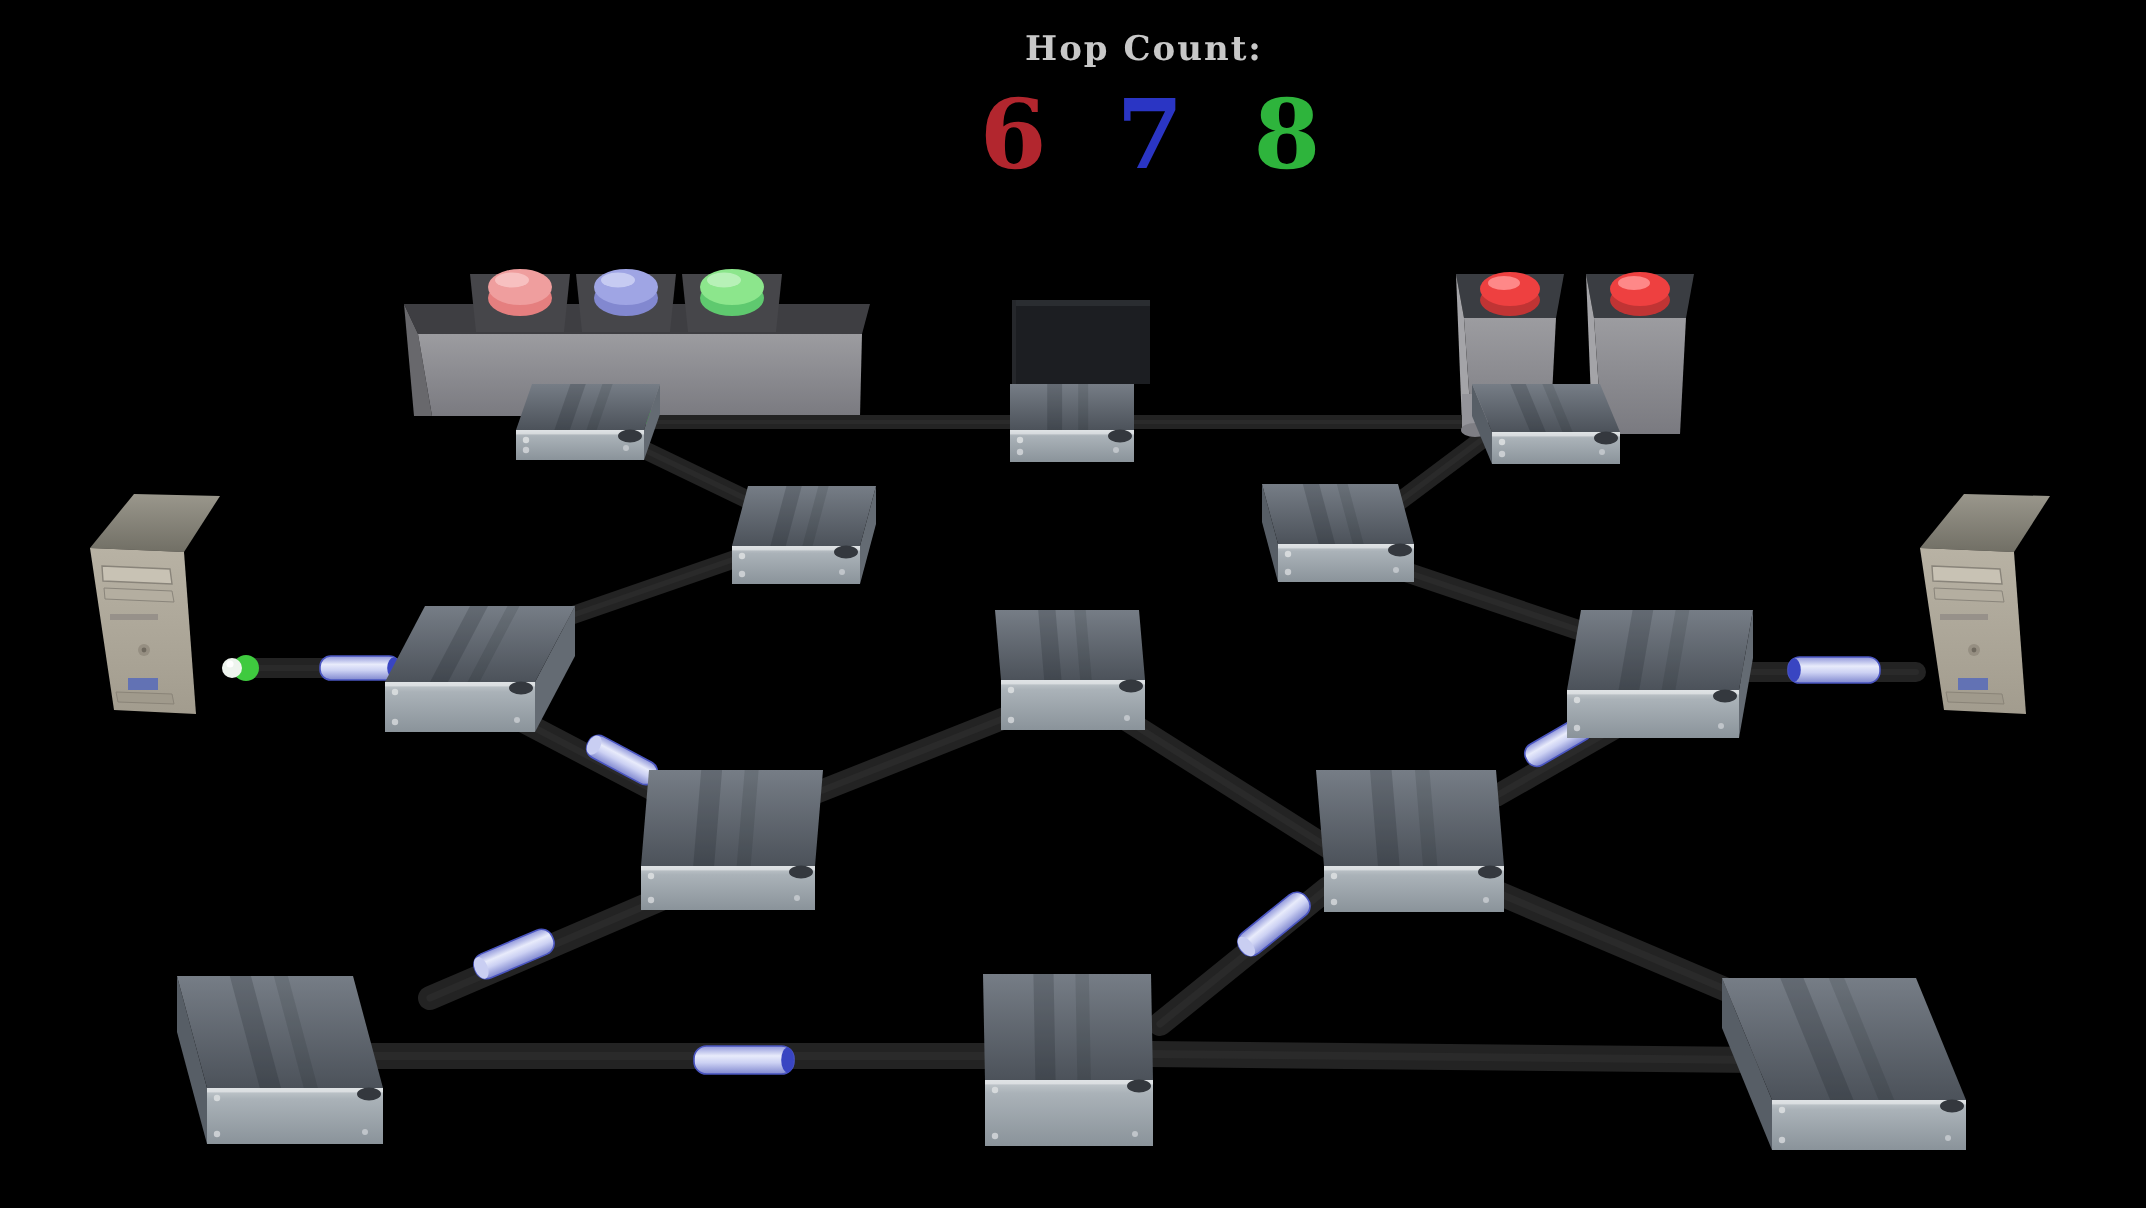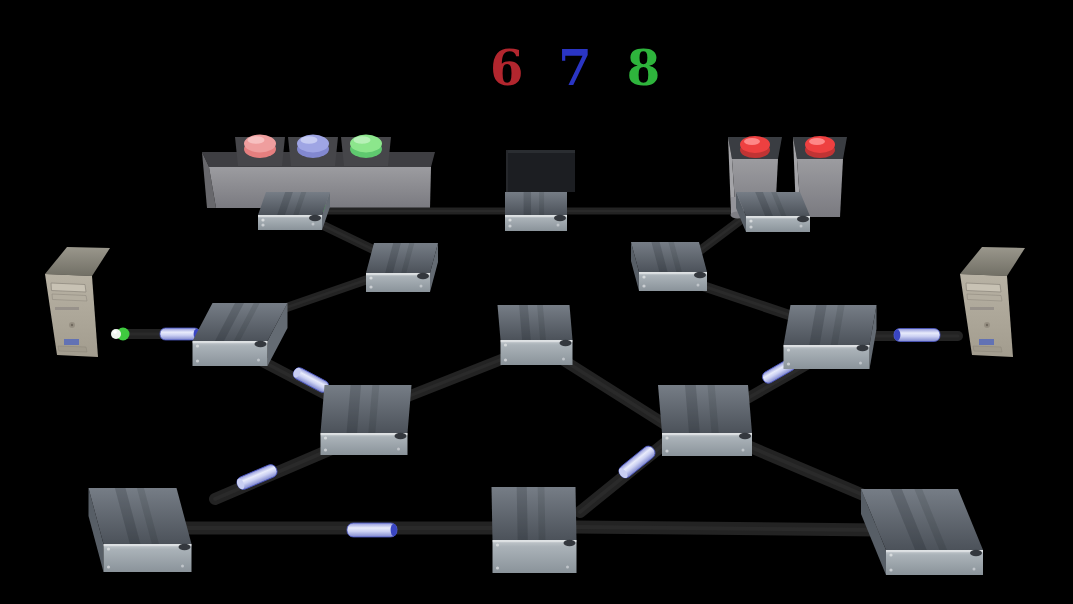--- a/index.html
+++ b/index.html
@@ -8,20 +8,21 @@
   .hop-title{position:absolute;left:422px;top:15px;width:300px;text-align:center;
              font-size:17px;font-weight:bold;letter-spacing:1px;}
   .hop-values{position:absolute;left:425px;top:44px;width:300px;display:flex;
               justify-content:center;gap:35px;font-size:48px;font-weight:bold;line-height:1;}
   svg{position:absolute;left:0;top:0;}
 </style>
 </head>
 <body>
 
 <div class="stage">
+  <div class="hop-title" style="color: rgb(200, 200, 200);">Hop Count:</div>
   <div class="hop-values">
     <span style="color: rgb(178, 38, 46);">6</span>
     <span style="color: rgb(42, 53, 196);">7</span>
     <span style="color: rgb(46, 180, 60);">8</span>
   </div>
 
   <svg id="scene" width="1073" height="604" viewBox="0 0 1073 604">
     <defs>
       <linearGradient id="gTop" x1="0" y1="0" x2="0" y2="1">
         <stop offset="0" stop-color="#767d86"></stop>

